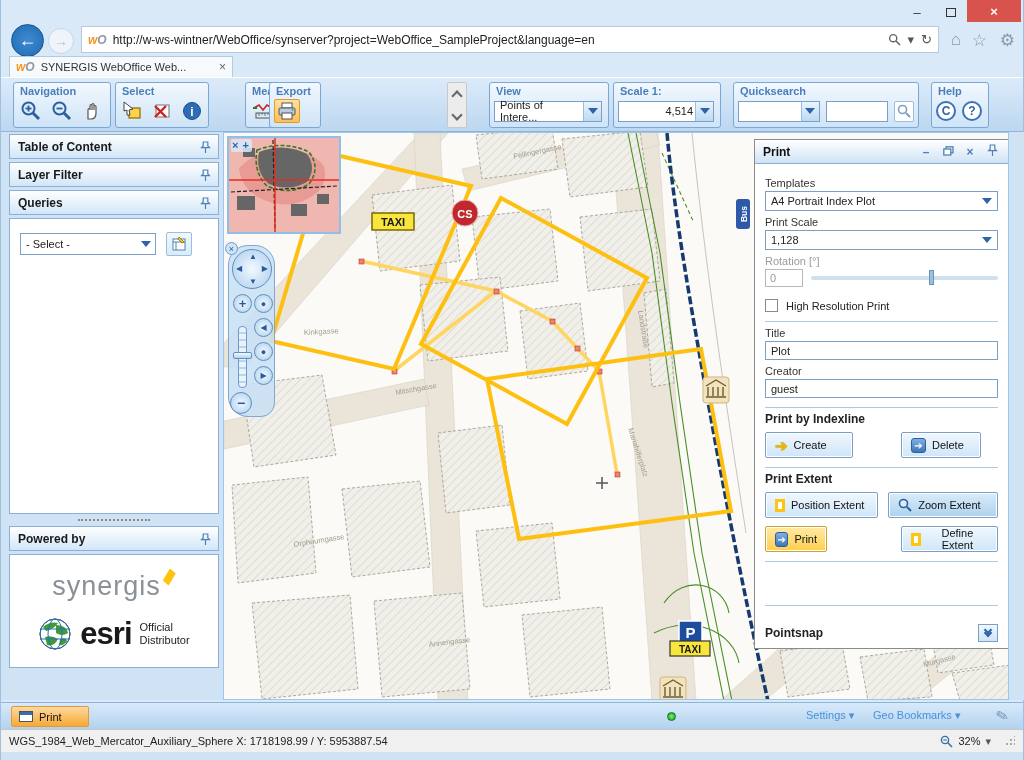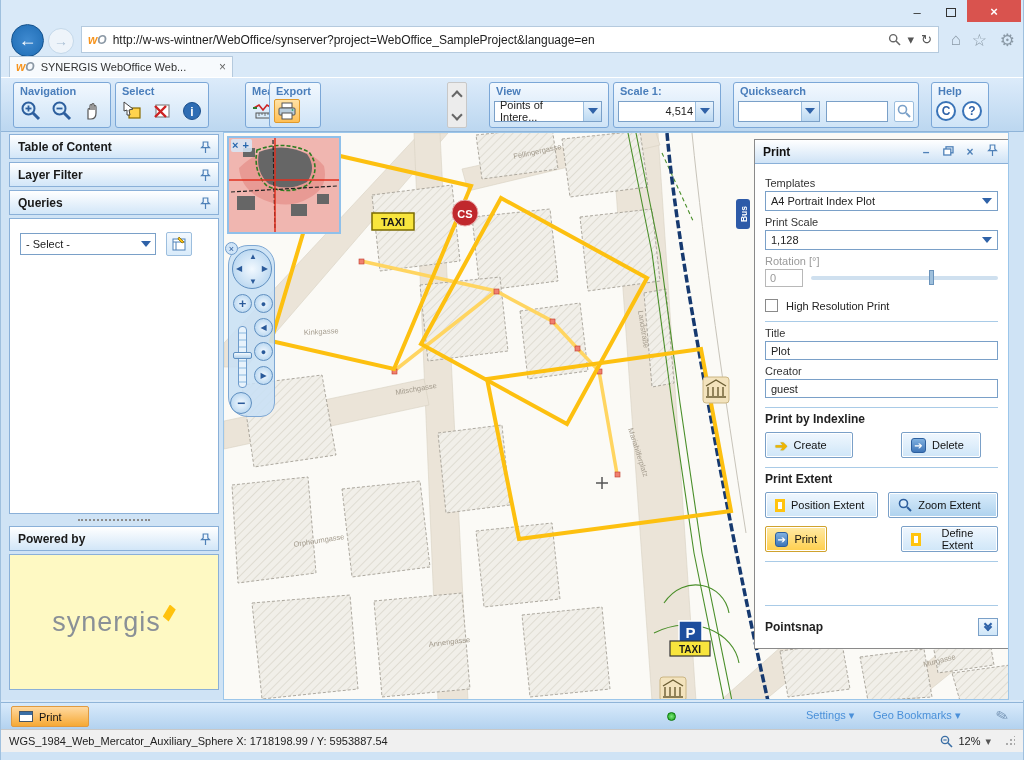--- a/index.html
+++ b/index.html
@@ -56,21 +56,21 @@
 
   
   .workspace { position:absolute; left:0; top:132px; width:1024px; height:568px; background:#cfe3f5; }
   .sidebar { position:absolute; left:8px; top:2px; width:210px; height:564px; }
   .acc-hd { position:relative; height:25px; background:linear-gradient(#ffffff,#d2e6f8); border:1px solid #8ab0d8;
     display:flex; align-items:center; padding:0 8px; font-size:12px; font-weight:bold; color:#1a1a1a; margin-bottom:3px; }
   .acc-hd svg { position:absolute; right:7px; top:6px; }
   .querybox { position:relative; height:296px; background:#fff; border:1px solid #8ab0d8; margin-bottom:0; }
   .splitter { height:12px; display:flex; align-items:center; justify-content:center; }
   .splitgrip { width:72px; border-top:2px dotted #8a8a8a; }
-  .logobox { height:136px; background:#fef9c3; border:1px solid #8ab0d8; display:flex; flex-direction:column; align-items:center; justify-content:center; gap:14px; }
+  .logobox { height:114px; background:#ffffff; border:1px solid #8ab0d8; display:flex; flex-direction:column; align-items:center; justify-content:center; gap:14px; }
   .synergis { font-size:27px; color:#8a9097; letter-spacing:1px; display:flex; align-items:flex-start; }
   .leaf { width:13px; height:17px; background:#ffc20e; margin-left:2px; margin-top:-2px;
     clip-path:polygon(55% 0, 100% 30%, 45% 100%, 0 70%); }
   .esriline { display:flex; align-items:center; gap:8px; }
   .esritxt { font-size:31px; font-weight:bold; color:#1a1a1a; letter-spacing:-1px; }
   .esritag { font-size:11px; color:#222; line-height:1.15; }
 
   .map-area { position:absolute; left:222px; top:0; width:786px; height:568px; background:#fbfaf6; border:1px solid #9cc6ea; overflow:hidden; }
   .overview { position:absolute; left:3px; top:3px; width:114px; height:98px; border:2px solid #8fc0ea; background:#f0b6b0; }
   .ov-icons { position:absolute; left:2px; top:1px; z-index:3; display:flex; gap:4px; font-size:11px; font-weight:bold; color:#2566ad;
@@ -111,21 +111,21 @@
   .sect { font-weight:bold; font-size:12px; margin:4px 0 6px; }
   .btnrow { display:flex; margin-bottom:8px; }
   .pbtn { display:flex; align-items:center; gap:6px; border:1px solid #7aa0c8; background:linear-gradient(#f0f7fe,#cfe6f8);
     height:26px; padding:0 9px; font-size:11px; color:#111; border-radius:2px; box-shadow:inset 0 0 0 1px #fff; }
   .pbtn.dark { background:linear-gradient(#d9ecfb,#aed2ee); }
   .pbtn.orange { background:linear-gradient(#ffeaa6,#ffcf4d); border-color:#cfa22e; }
   .mini-sq { display:inline-block; width:10px; height:13px; border:3px solid #ffc410; background:#fff; }
   .mini-arrow { display:inline-flex; width:15px; height:15px; border-radius:3px; background:linear-gradient(#7fb0e0,#3f76b8);
     color:#fff; font-size:10px; align-items:center; justify-content:center; border:1px solid #2d5f9e; }
   .create-arrow { color:#f0b400; font-size:15px; font-weight:bold; line-height:1; text-shadow:0 0 1px #8a6; }
-  .pointsnap-row { display:flex; align-items:center; margin-top:12px; }
+  .pointsnap-row { display:flex; align-items:center; margin-top:18px; }
   .pointsnap-row .lbl { font-weight:bold; font-size:12px; flex:1; }
   .expander { width:20px; height:18px; border:1px solid #7aa0c8; background:linear-gradient(#f0f7fe,#cfe6f8);
     display:flex; flex-direction:column; align-items:center; justify-content:center; line-height:0; }
   .expander .c { width:6px; height:6px; border-left:2px solid #2f62a8; border-top:2px solid #2f62a8; transform:rotate(225deg); margin-top:-3px; }
 
   
   .taskbar { position:absolute; left:0; top:702px; width:100%; height:27px; background:linear-gradient(#d8eafb,#b3d2ef); border-top:1px solid #8fb4d8; }
   .task-print { position:absolute; left:10px; top:3px; width:78px; height:21px; background:linear-gradient(#ffd9a0,#f6a934);
     border:1px solid #e09a40; border-radius:2px; display:flex; align-items:center; gap:6px; padding:0 7px; font-size:11px; color:#111; }
   .winico { width:14px; height:11px; background:#fff; border:1px solid #456; position:relative; }
@@ -370,20 +370,37 @@
         <svg width="11" height="13" viewBox="0 0 11 13">
             <path d="M3.2,1 h4.6 v4 l1.6,1.6 h-7.8 L3.2,5 Z" fill="none" stroke="#4f81b8" stroke-width="1.2"></path>
             <line x1="5.5" y1="6.8" x2="5.5" y2="12" stroke="#4f81b8" stroke-width="1.2"></line>
           </svg>
       </div>
       <div class="logobox">
         <div class="synergis">
           <span>synergis</span>
             <span class="leaf"></span>
         </div>
+        <div class="esriline">
+          <svg width="34" height="34" viewBox="0 0 34 34">
+            <circle cx="17" cy="17" r="15" fill="#fff" stroke="#333" stroke-width="1"></circle>
+            <path d="M5,10 Q12,4 20,6 Q16,12 8,14 Z" fill="#3f9c35"></path>
+            <path d="M18,8 Q28,8 30,16 Q24,20 18,16 Z" fill="#3f9c35"></path>
+            <path d="M7,20 Q14,18 20,22 Q16,30 9,28 Z" fill="#3f9c35"></path>
+            <path d="M22,22 Q28,20 29,24 Q26,29 21,28 Z" fill="#3f9c35"></path>
+            <ellipse cx="17" cy="17" rx="15" ry="15" fill="none" stroke="#2a6fb0" stroke-width="1"></ellipse>
+            <ellipse cx="17" cy="17" rx="7" ry="15" fill="none" stroke="#2a6fb0" stroke-width="1"></ellipse>
+            <path d="M2.5,12 h29 M2.5,22 h29" stroke="#2a6fb0" stroke-width="1" fill="none"></path>
+          </svg>
+          <span class="esritxt">esri</span>
+          <span class="esritag">
+            <span style="display:block">Official</span>
+            <span style="display:block">Distributor</span>
+          </span>
+        </div>
       </div>
     </div>
 
     <div class="map-area">
       <svg width="786" height="568" viewBox="0 0 786 568">
         <defs>
           <pattern id="hatch" width="6" height="6" patternUnits="userSpaceOnUse" patternTransform="rotate(45)">
             <rect width="6" height="6" fill="#f1efe9"></rect>
             <line x1="0" y1="0" x2="0" y2="6" stroke="#dbd7cd" stroke-width="1.6"></line>
           </pattern>
@@ -636,19 +653,19 @@
   </div>
 
   <div class="statusbar">
     <span class="coords">WGS_1984_Web_Mercator_Auxiliary_Sphere X: 1718198.99 / Y: 5953887.54</span>
     <span class="zoomctl">
       <svg width="13" height="13" viewBox="0 0 13 13">
           <circle cx="5" cy="5" r="3.6" fill="none" stroke="#3a6ea5" stroke-width="1.4"></circle>
           <line x1="7.8" y1="7.8" x2="12" y2="12" stroke="#3a6ea5" stroke-width="1.6"></line>
           <line x1="3.3" y1="5" x2="6.7" y2="5" stroke="#3a6ea5" stroke-width="1.1"></line>
         </svg>
-      <span>12%</span>
+      <span>32%</span>
       <span style="color:#555;">▾</span>
     </span>
     <span class="grip"></span>
   </div>
   <div class="bottomstrip"></div>
 </div>
 
 </body></html>

